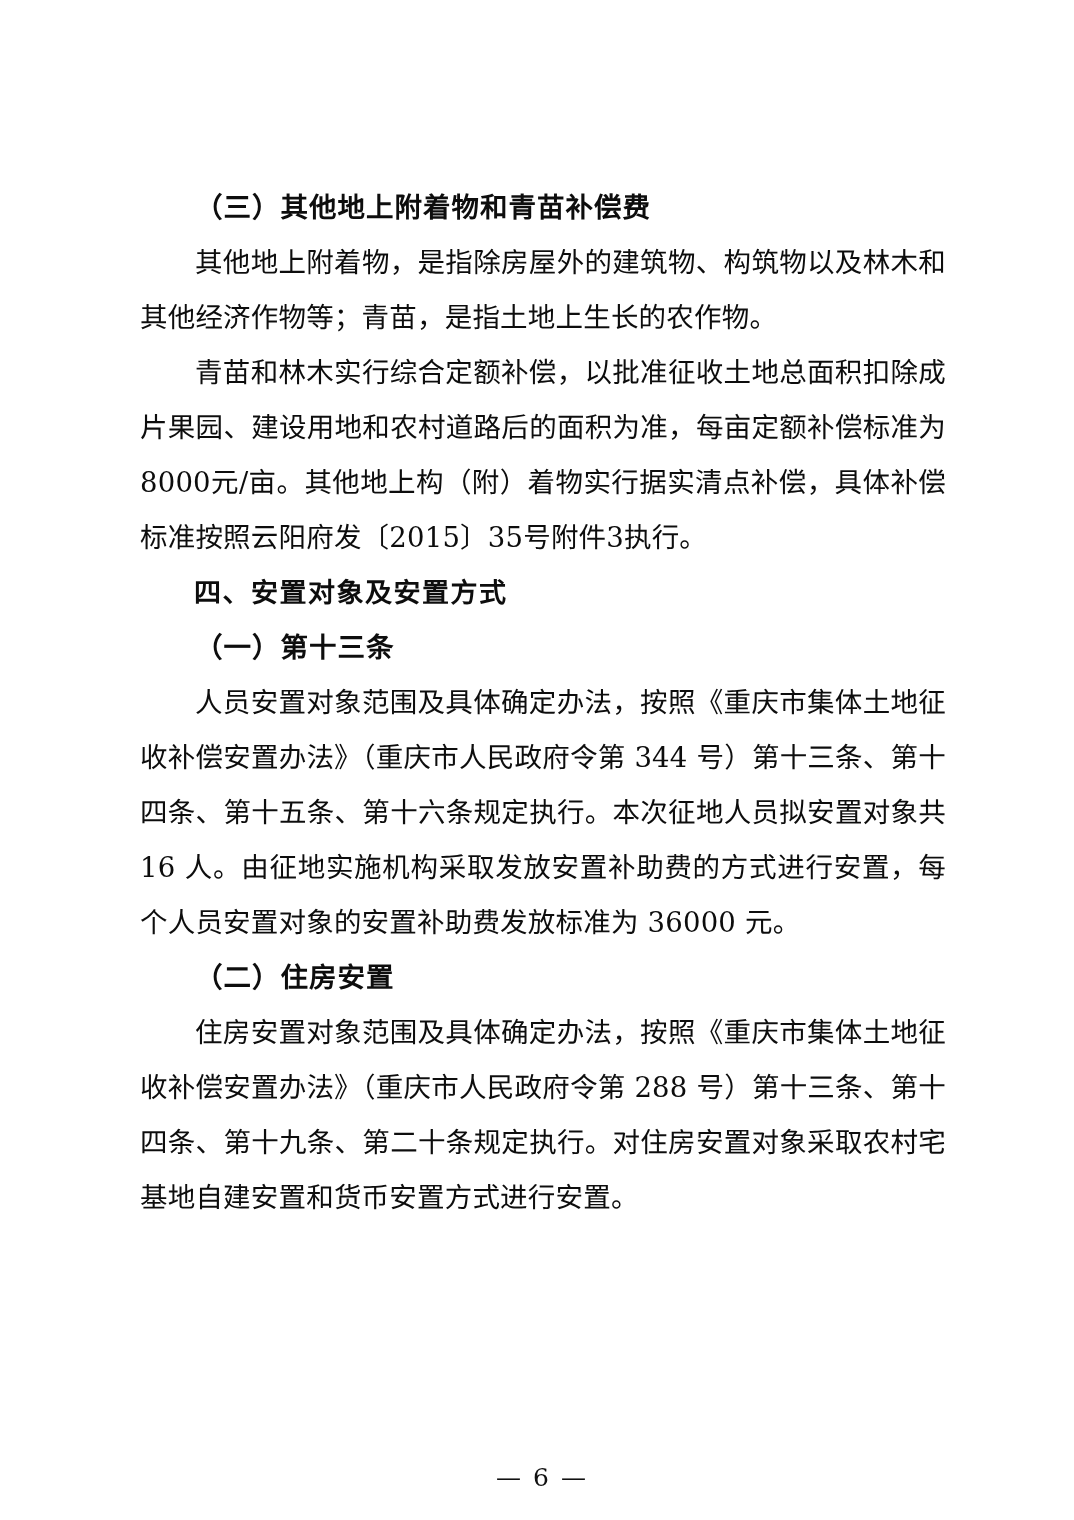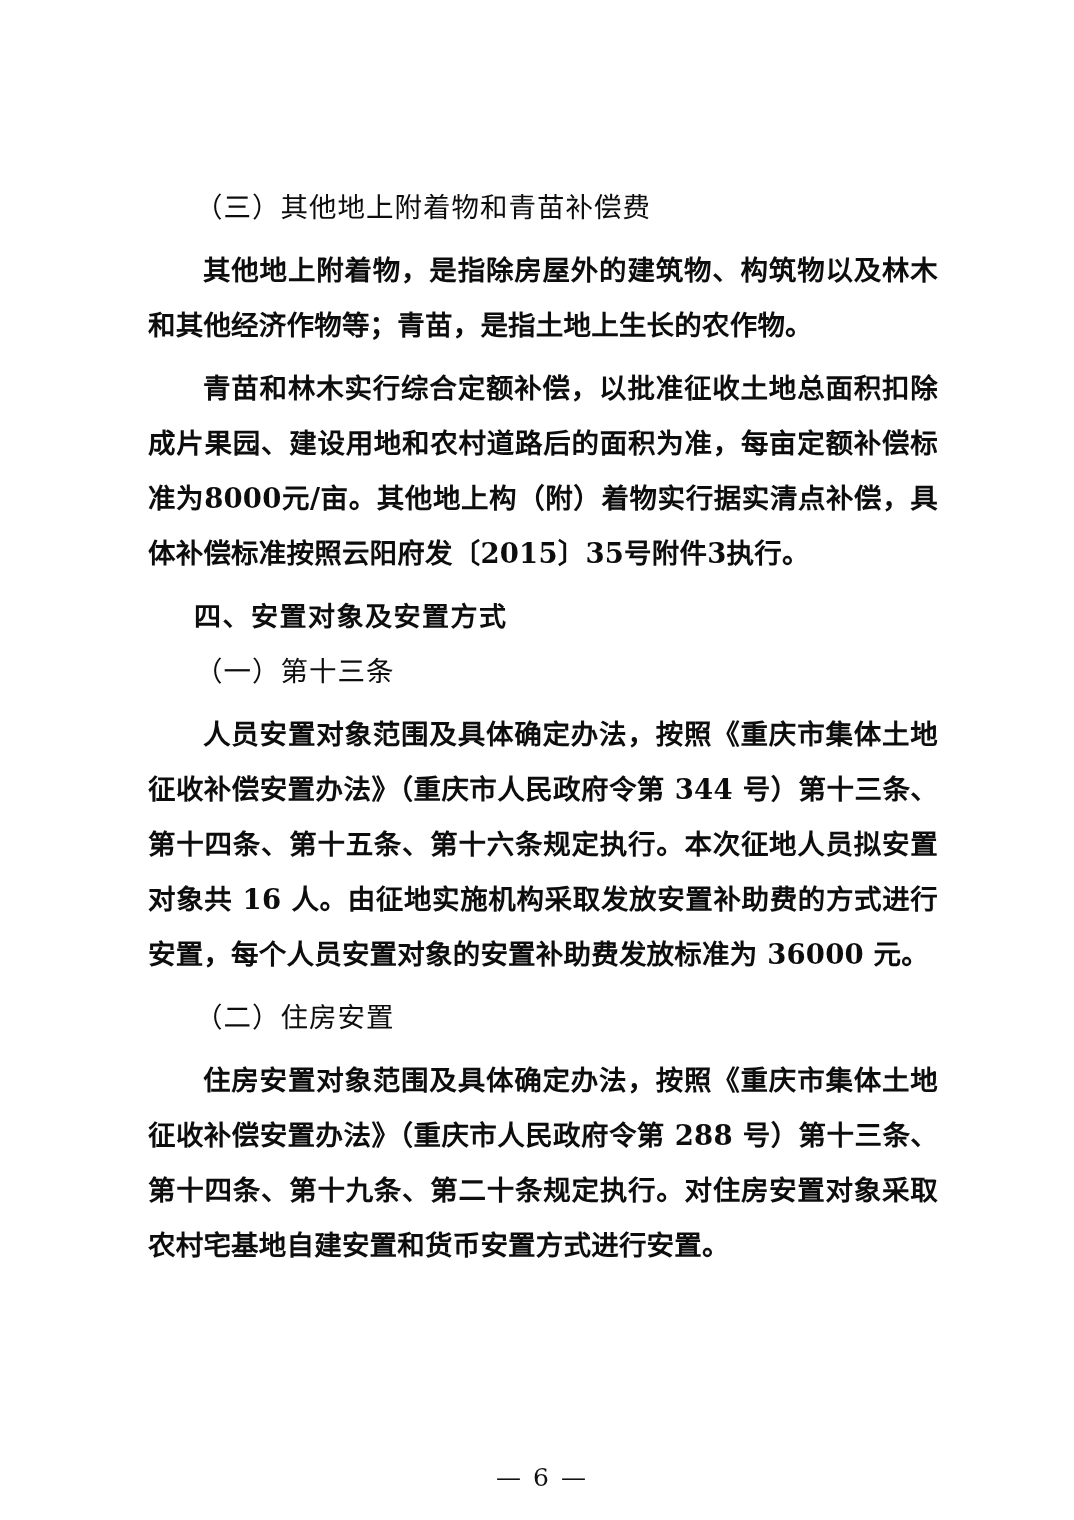--- a/index.html
+++ b/index.html
@@ -23,28 +23,28 @@
     position: relative;
   }
   .doc-body {
     font-size: 27.5px;
     line-height: 55px;
     text-align: justify;
     text-justify: inter-ideograph;
     letter-spacing: 0.2px;
   }
   .para {
-    margin: 8px;
+    margin: 0;
     text-indent: 2em;
-    font-weight: 700;
+    font-weight: 400;
   }
   .heading-sub {
     margin: 0;
     text-indent: 2em;
-    font-weight: 400;
+    font-weight: 700;
     letter-spacing: 1px;
   }
   .heading-main {
     margin: 0;
     text-indent: 2em;
     font-weight: 700;
     font-family: "DejaVu Sans", "Liberation Sans", sans-serif;
     font-size: 27px;
     letter-spacing: 1.5px;
   }

